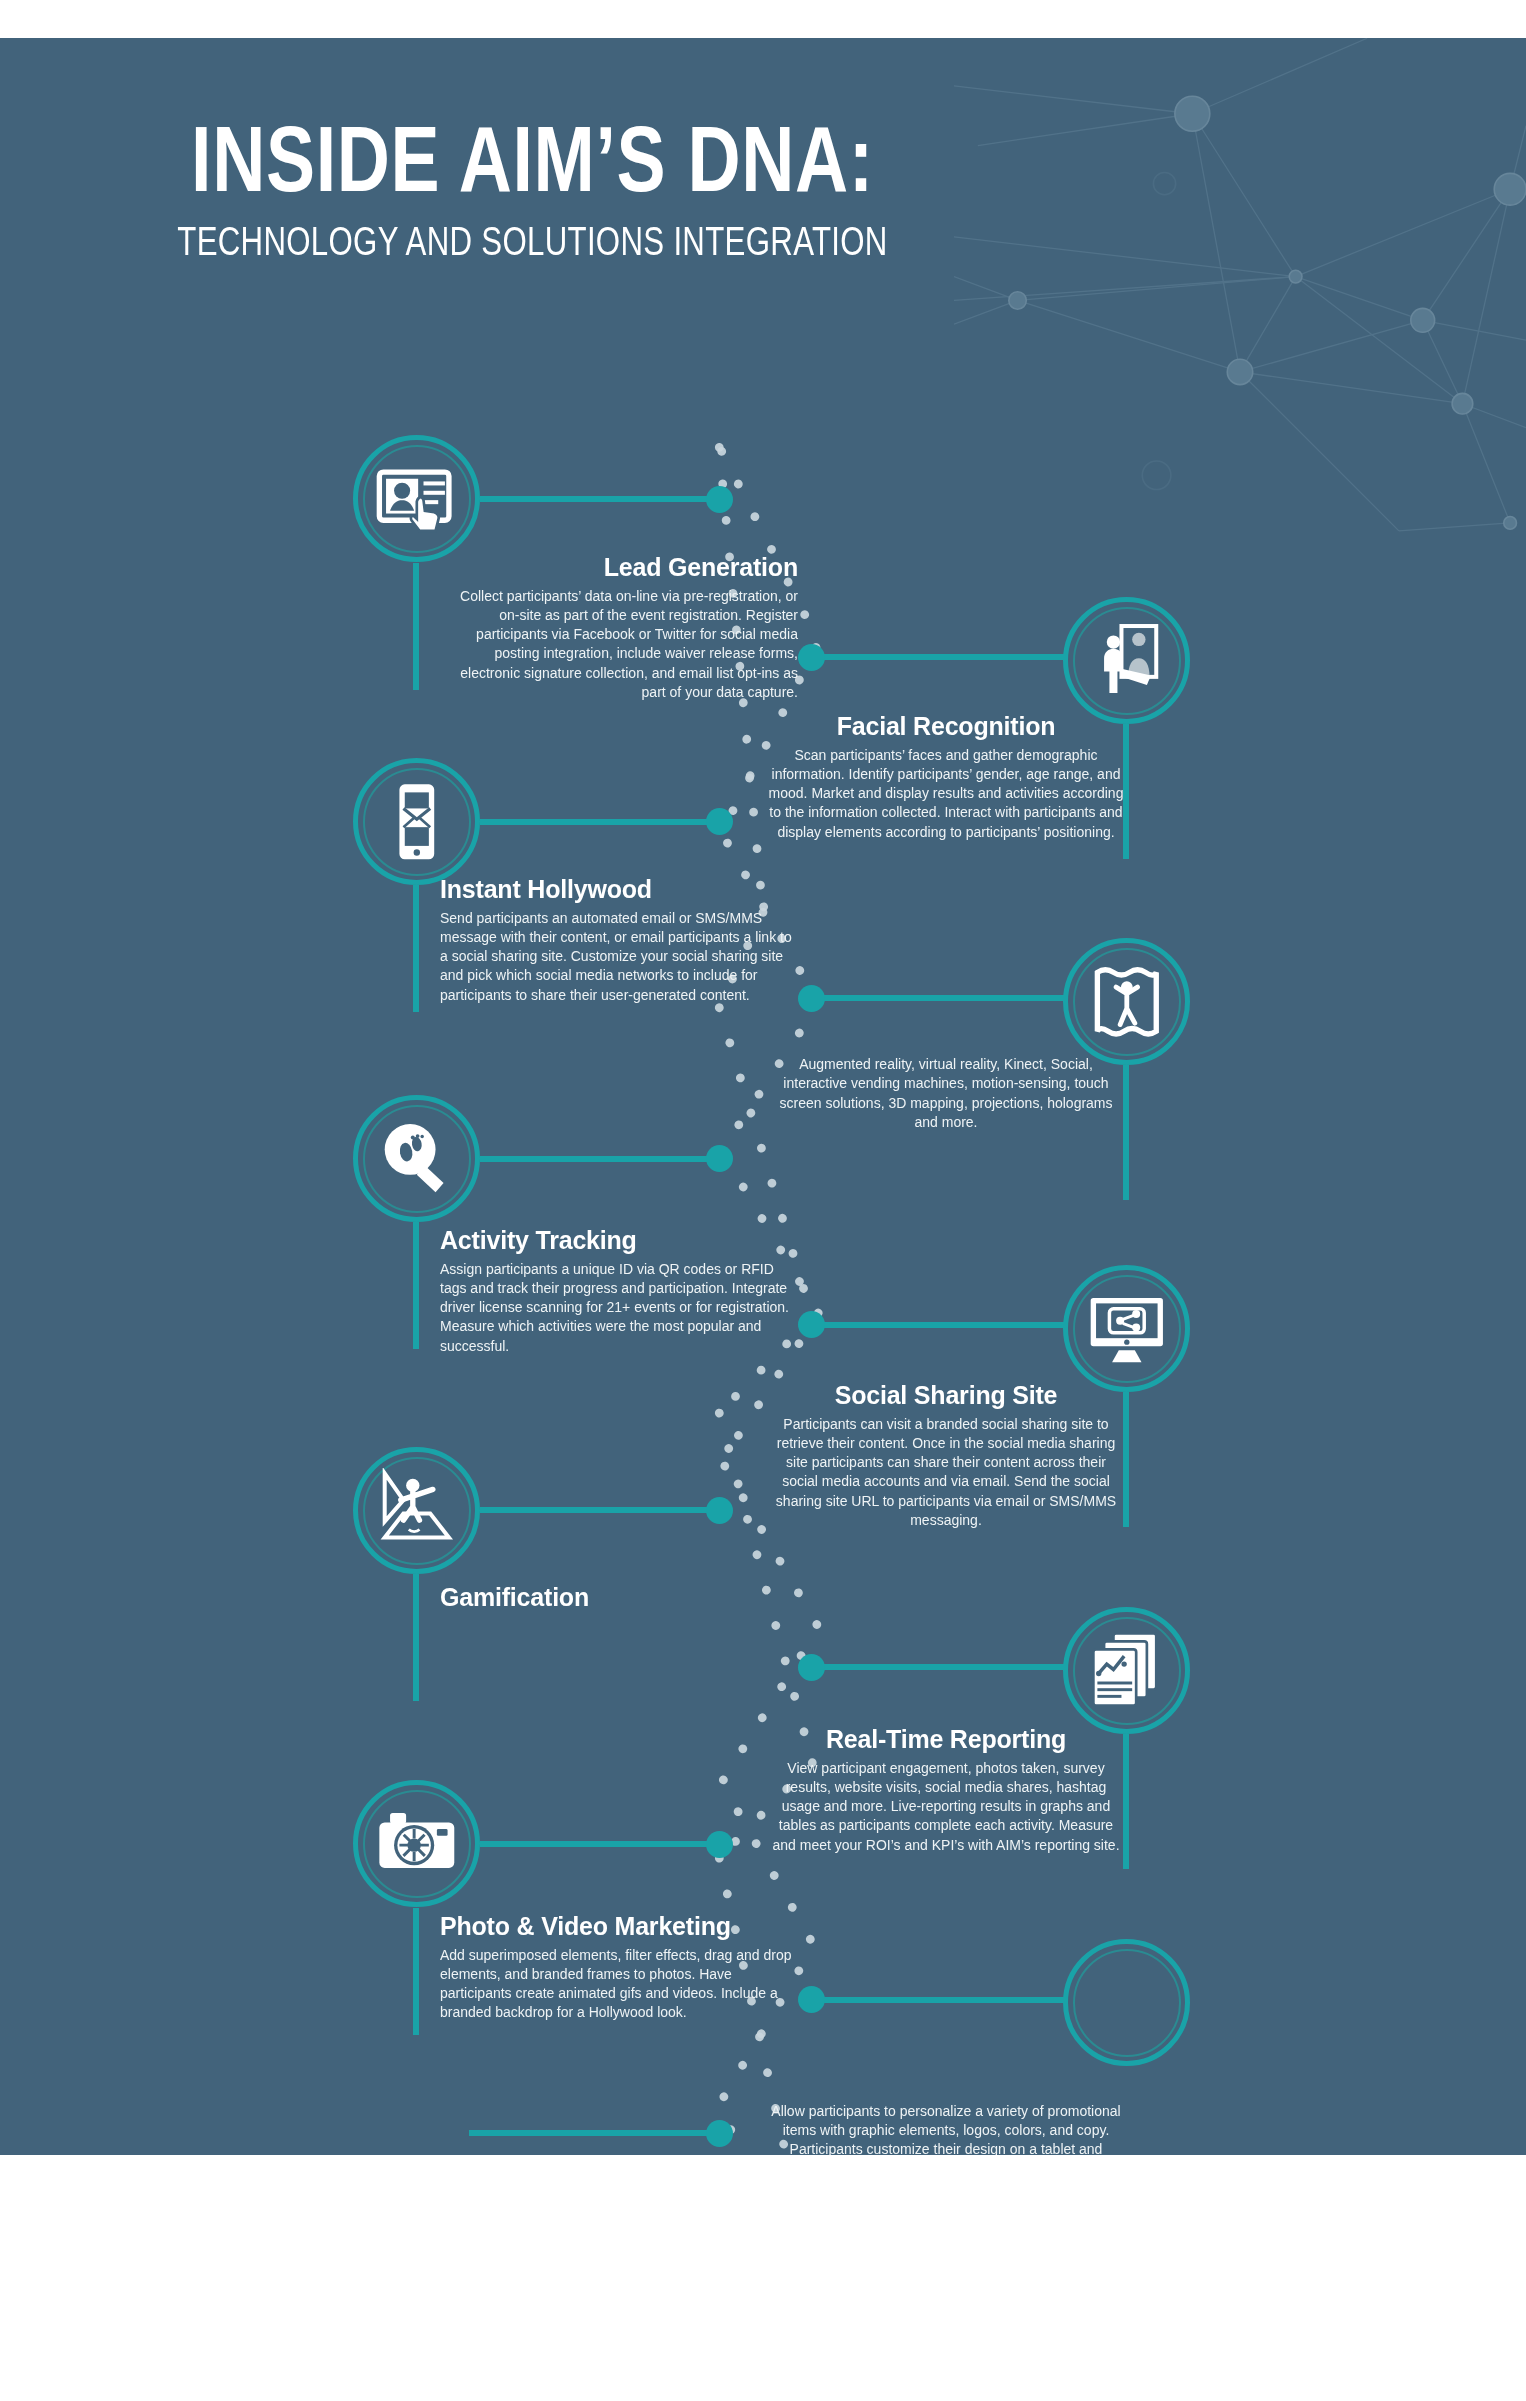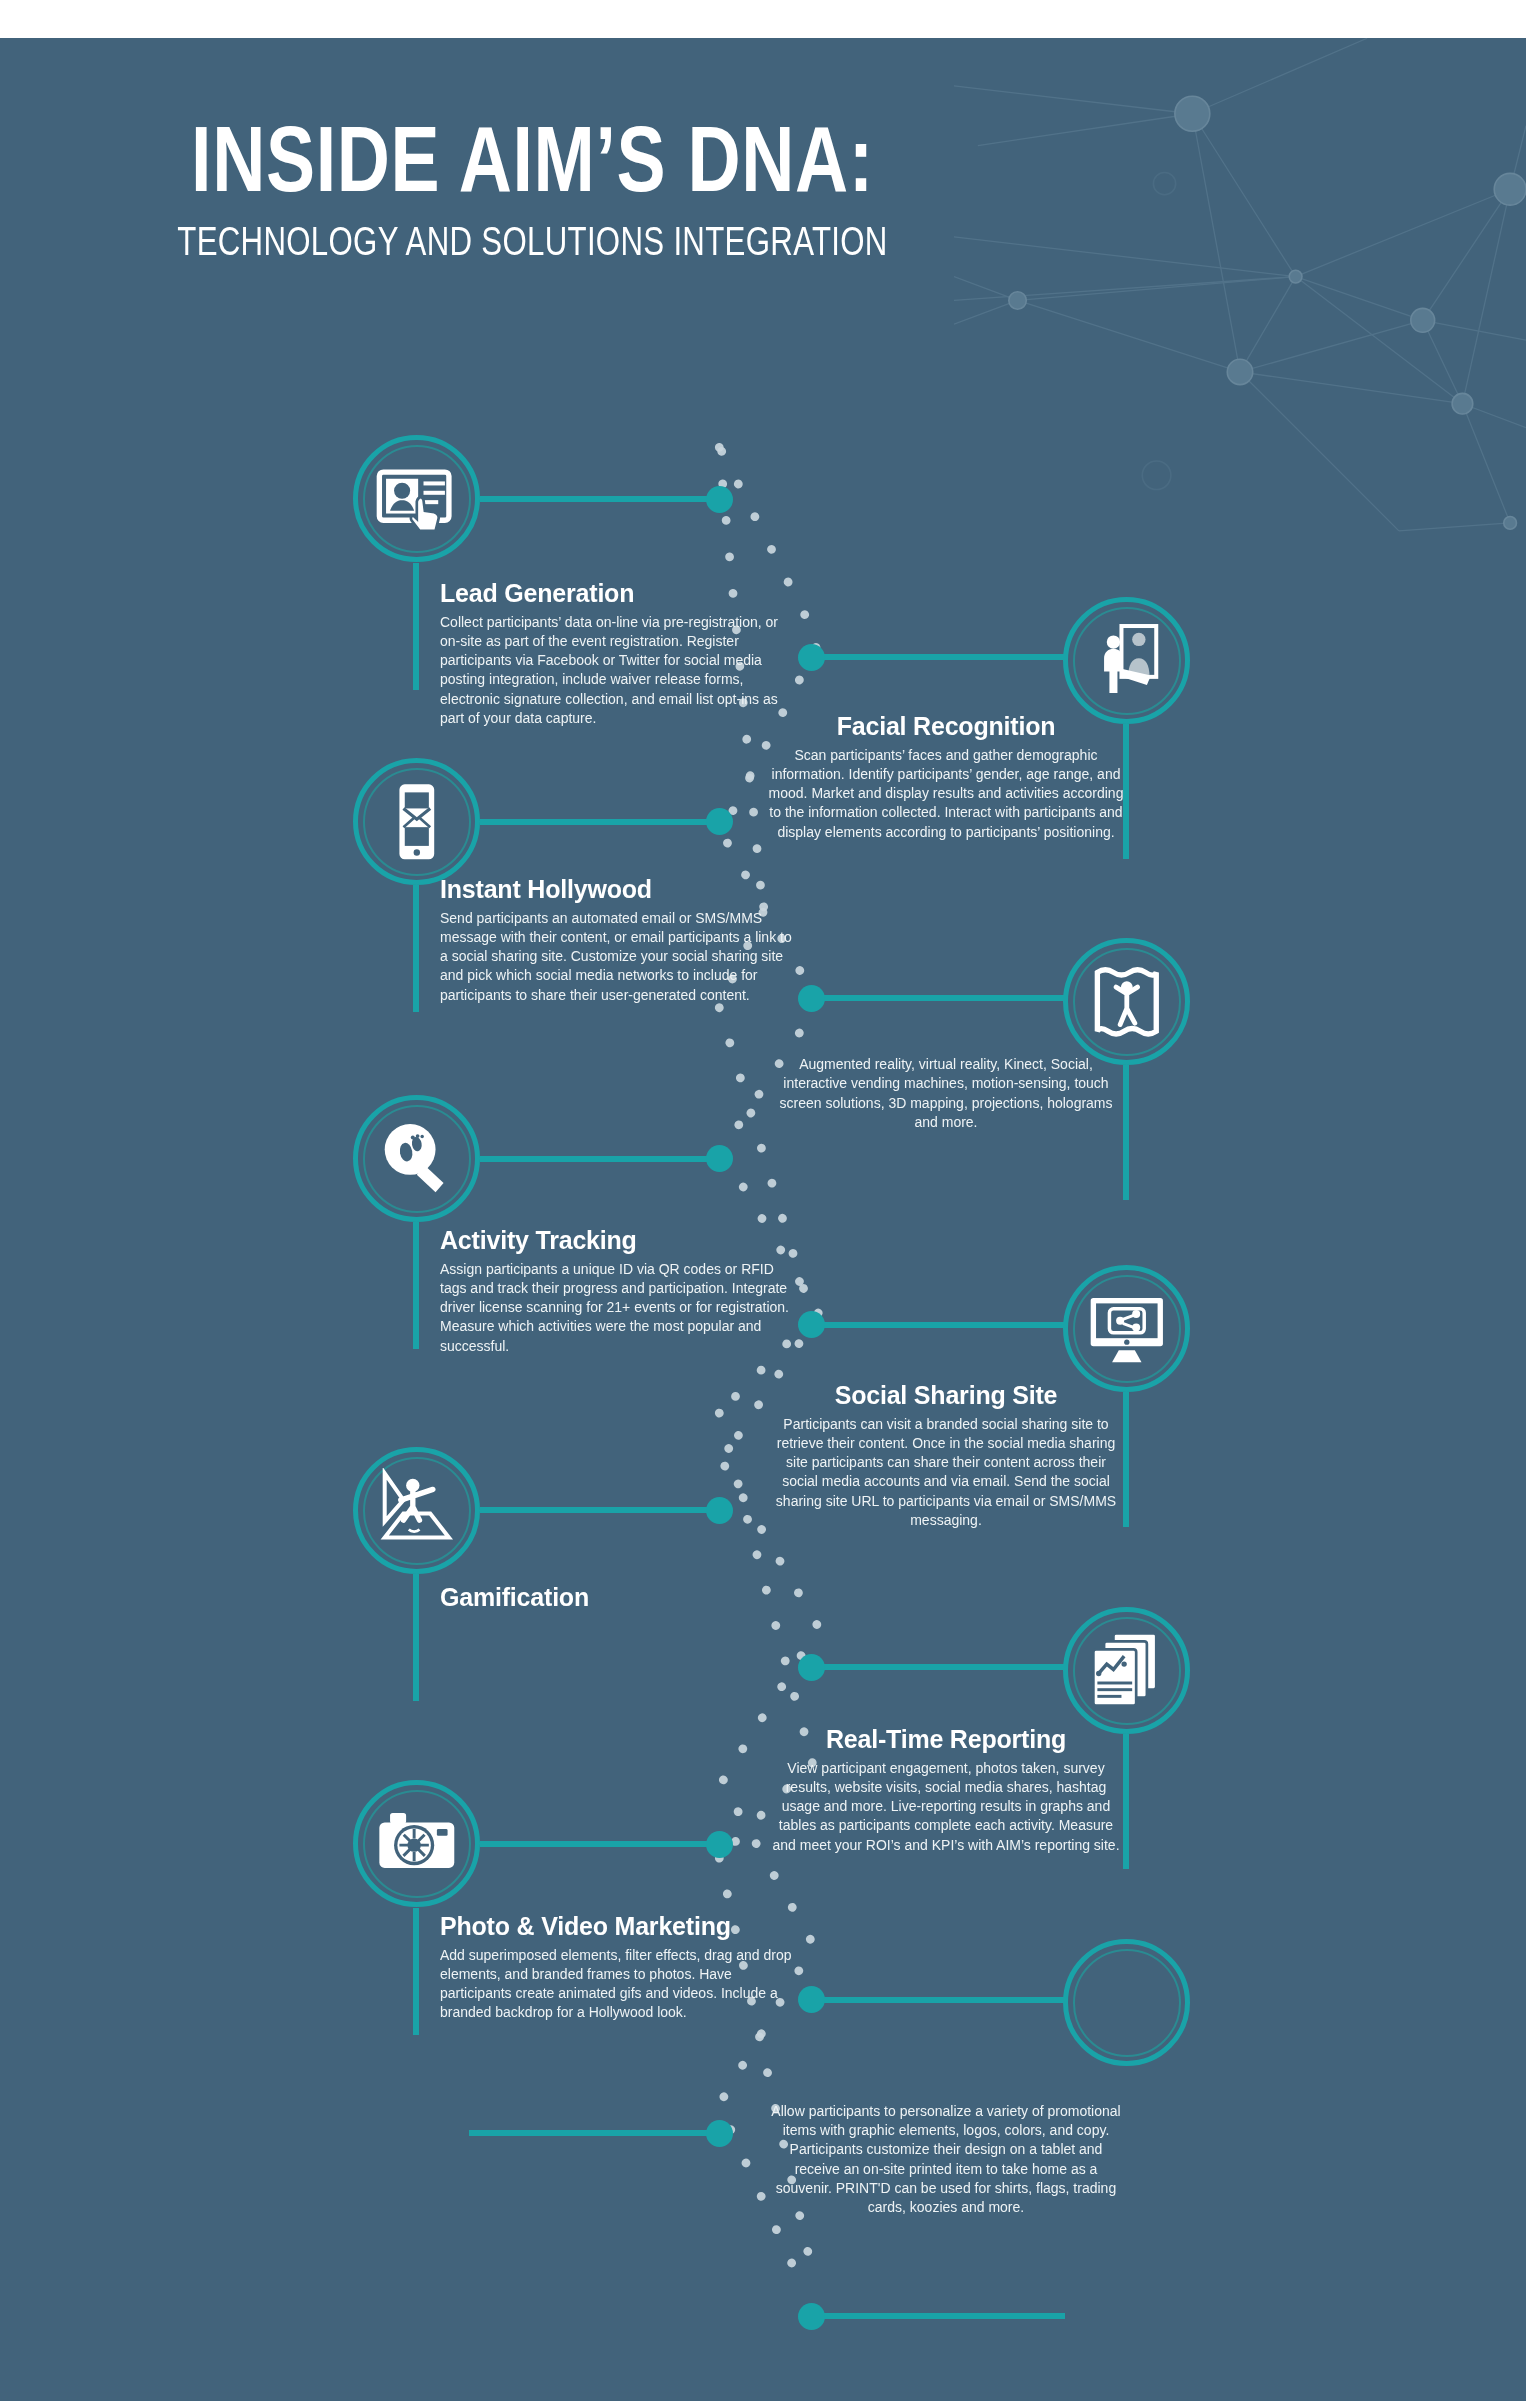--- a/index.html
+++ b/index.html
@@ -4,21 +4,21 @@
 <style>
   * { box-sizing: border-box; margin: 0; padding: 0; }
   html, body {
     width: 1526px;
     background: #ffffff;
     font-family: "Liberation Sans", sans-serif;
   }
   #poster {
     position: relative;
     width: 1526px;
-    height: 2401px;
+    height: 2155px;
     overflow: hidden;
     background: #ffffff;
   }
   .top-strip {
     position: absolute;
     left: 0; top: 0;
     width: 1526px; height: 38px;
     background: #ffffff;
   }
   .canvas {
@@ -167,21 +167,21 @@
               <rect x="37" y="19" width="16" height="3" fill="#fff"></rect>
               <rect x="37" y="26" width="16" height="3" fill="#fff"></rect>
               <rect x="37" y="33" width="11" height="3" fill="#fff"></rect>
               <path d="M32 34c1-4 4-4 5-1l1 8 7 1c3 1 4 3 3 6l-2 8H34l-6-8c-1-2 0-4 2-3l2 2z" fill="#fff" stroke="#42637b" stroke-width="2"></path>
             </svg>
         </div>
       </div>
       <div class="stem" style="left:413px; top:525px; height:127px;"></div>
       <div class="arm" style="left:480px; top:458px; width:238px;"></div>
       <div class="dotknob" style="left:706px; top:448px;"></div>
-      <div class="block left" style="left:440px; top:541px;">
+      <div class="block left" style="left:440px; top:515px;text-align:right;">
         <h3>Lead Generation</h3>
         <p>Collect participants’ data on-line via pre-registration, or on-site as part of the event registration. Register participants via Facebook or Twitter for social media posting integration, include waiver release forms, electronic signature collection, and email list opt-ins as part of your data capture.</p>
       </div>
     </div>
 
     <div class="node">
       <div class="ringwrap" style="left:1063px; top:559px;">
         <div class="ring-outer"></div>
         <div class="ring-inner"></div>
         <div class="icon-box">

